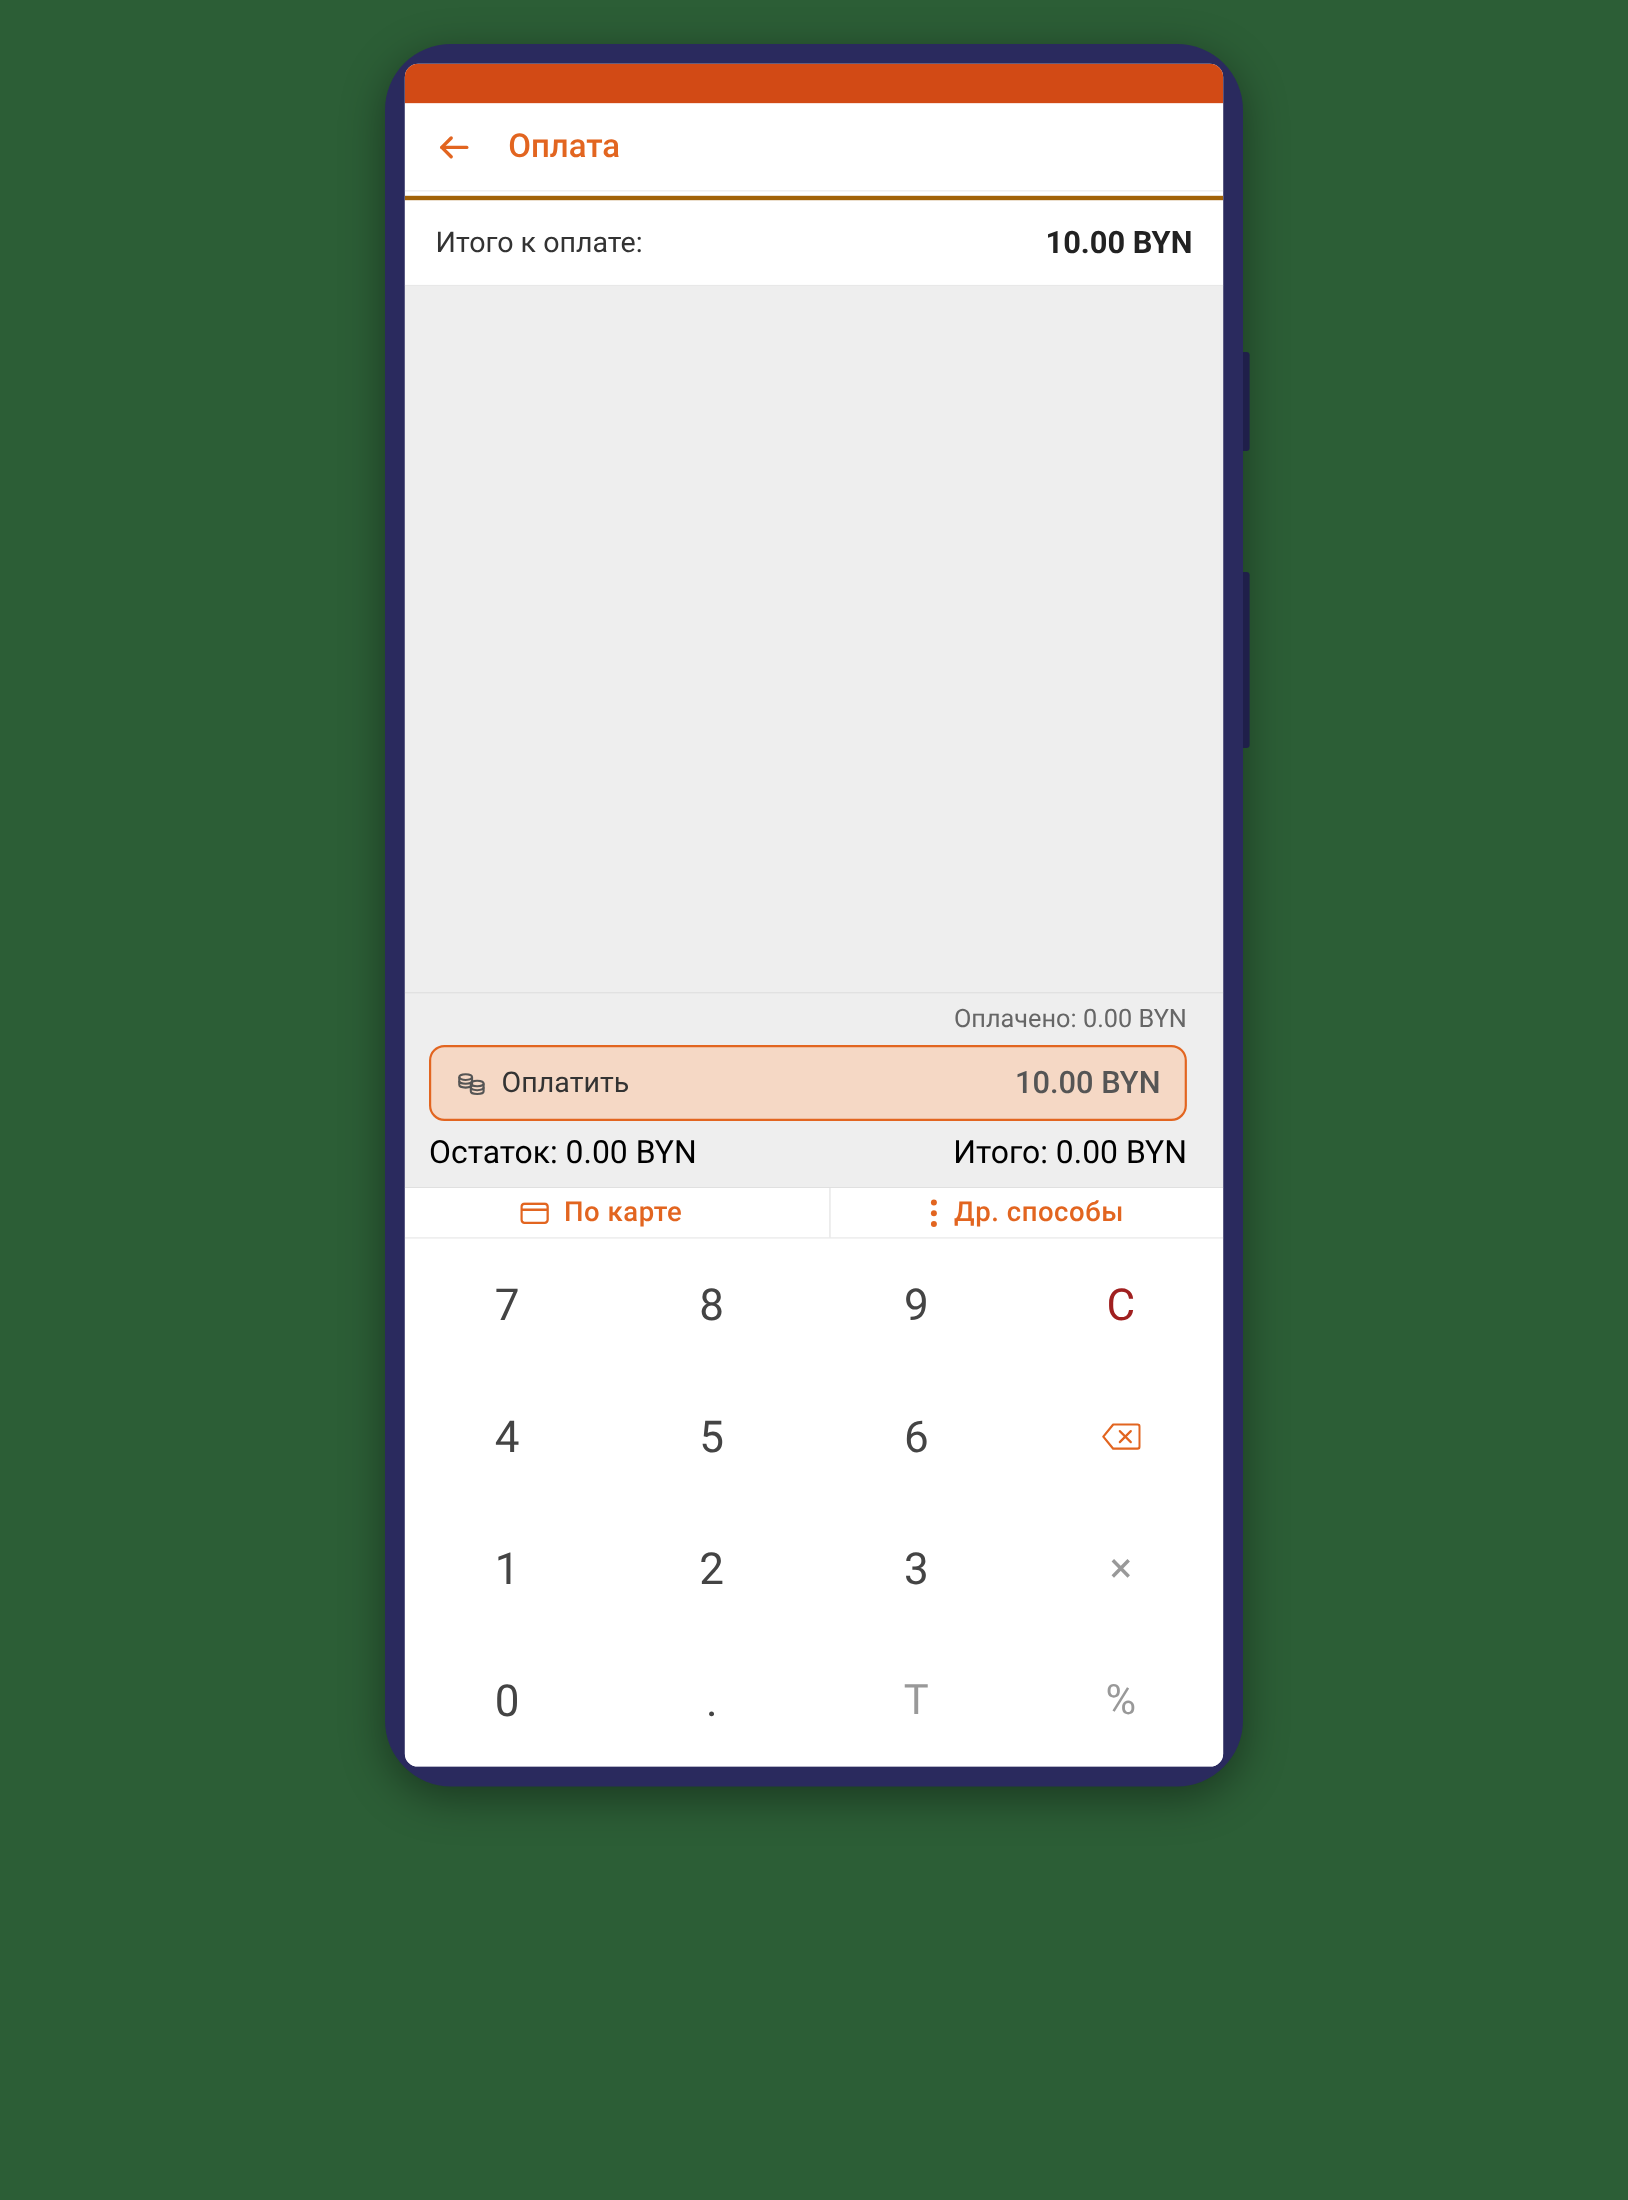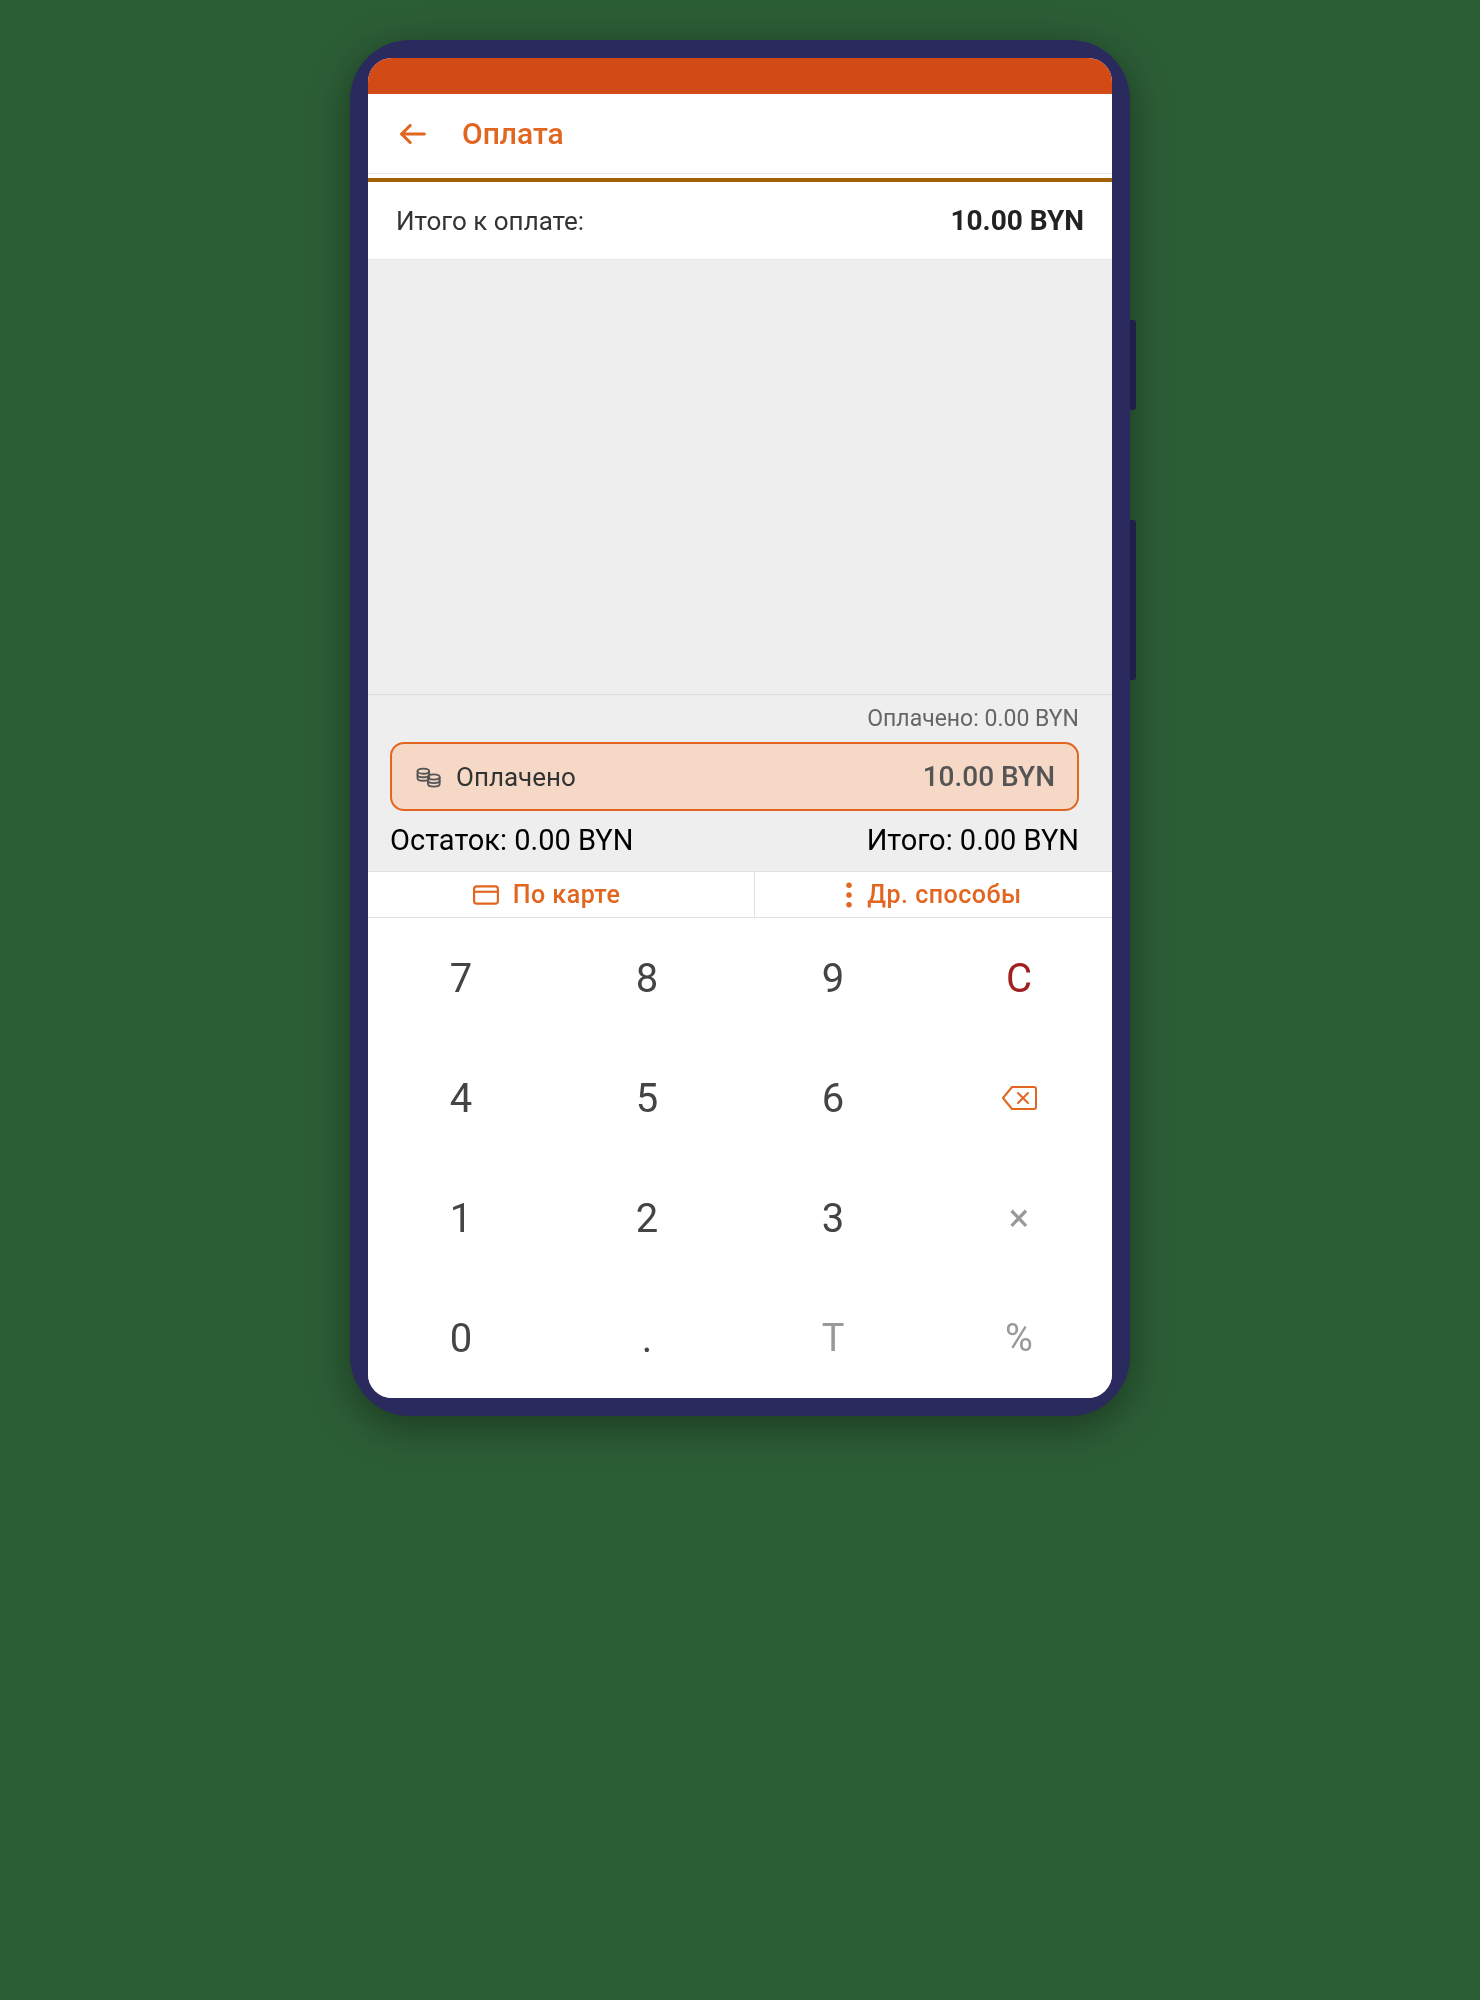--- a/index.html
+++ b/index.html
@@ -24,25 +24,25 @@
     position: absolute;
     right: -6px;
     width: 6px;
     background: #1f1f4a;
     border-radius: 0 3px 3px 0;
   }
   .side-button.b1 { top: 280px; height: 90px; }
   .side-button.b2 { top: 480px; height: 160px; }
   .screen {
     background: #fff;
-    border-radius: 24px;
+    border-radius: 12px;
     overflow: hidden;
     display: flex;
     flex-direction: column;
-    height: 1340px;
+    height: 1548px;
   }
   .status-bar {
     height: 36px;
     background: #d24a15;
   }
   .app-header {
     display: flex;
     align-items: center;
     padding: 22px 28px;
     gap: 32px;
@@ -198,21 +198,21 @@
         <span>
           <svg width="28" height="28" viewBox="0 0 24 24" fill="none" stroke="#555" stroke-width="1.6">
             <ellipse cx="8" cy="7" rx="5" ry="2.2"></ellipse>
             <path d="M3 7v3c0 1.2 2.2 2.2 5 2.2s5-1 5-2.2V7"></path>
             <path d="M3 10v3c0 1.2 2.2 2.2 5 2.2s5-1 5-2.2v-3"></path>
             <ellipse cx="17" cy="12" rx="5" ry="2.2"></ellipse>
             <path d="M12 12v3c0 1.2 2.2 2.2 5 2.2s5-1 5-2.2v-3"></path>
             <path d="M12 15v3c0 1.2 2.2 2.2 5 2.2s5-1 5-2.2v-3"></path>
           </svg>
         </span>
-        <span class="cash-label">Оплачено</span>
+        <span class="cash-label">Оплатить</span>
         <span class="cash-amount">10.00 BYN</span>
       </div>
       <div class="balance-row">
         <span>Остаток: 0.00 BYN</span>
         <span>Итого: 0.00 BYN</span>
       </div>
     </div>
 
     <div class="method-row">
       <div class="method-btn">

